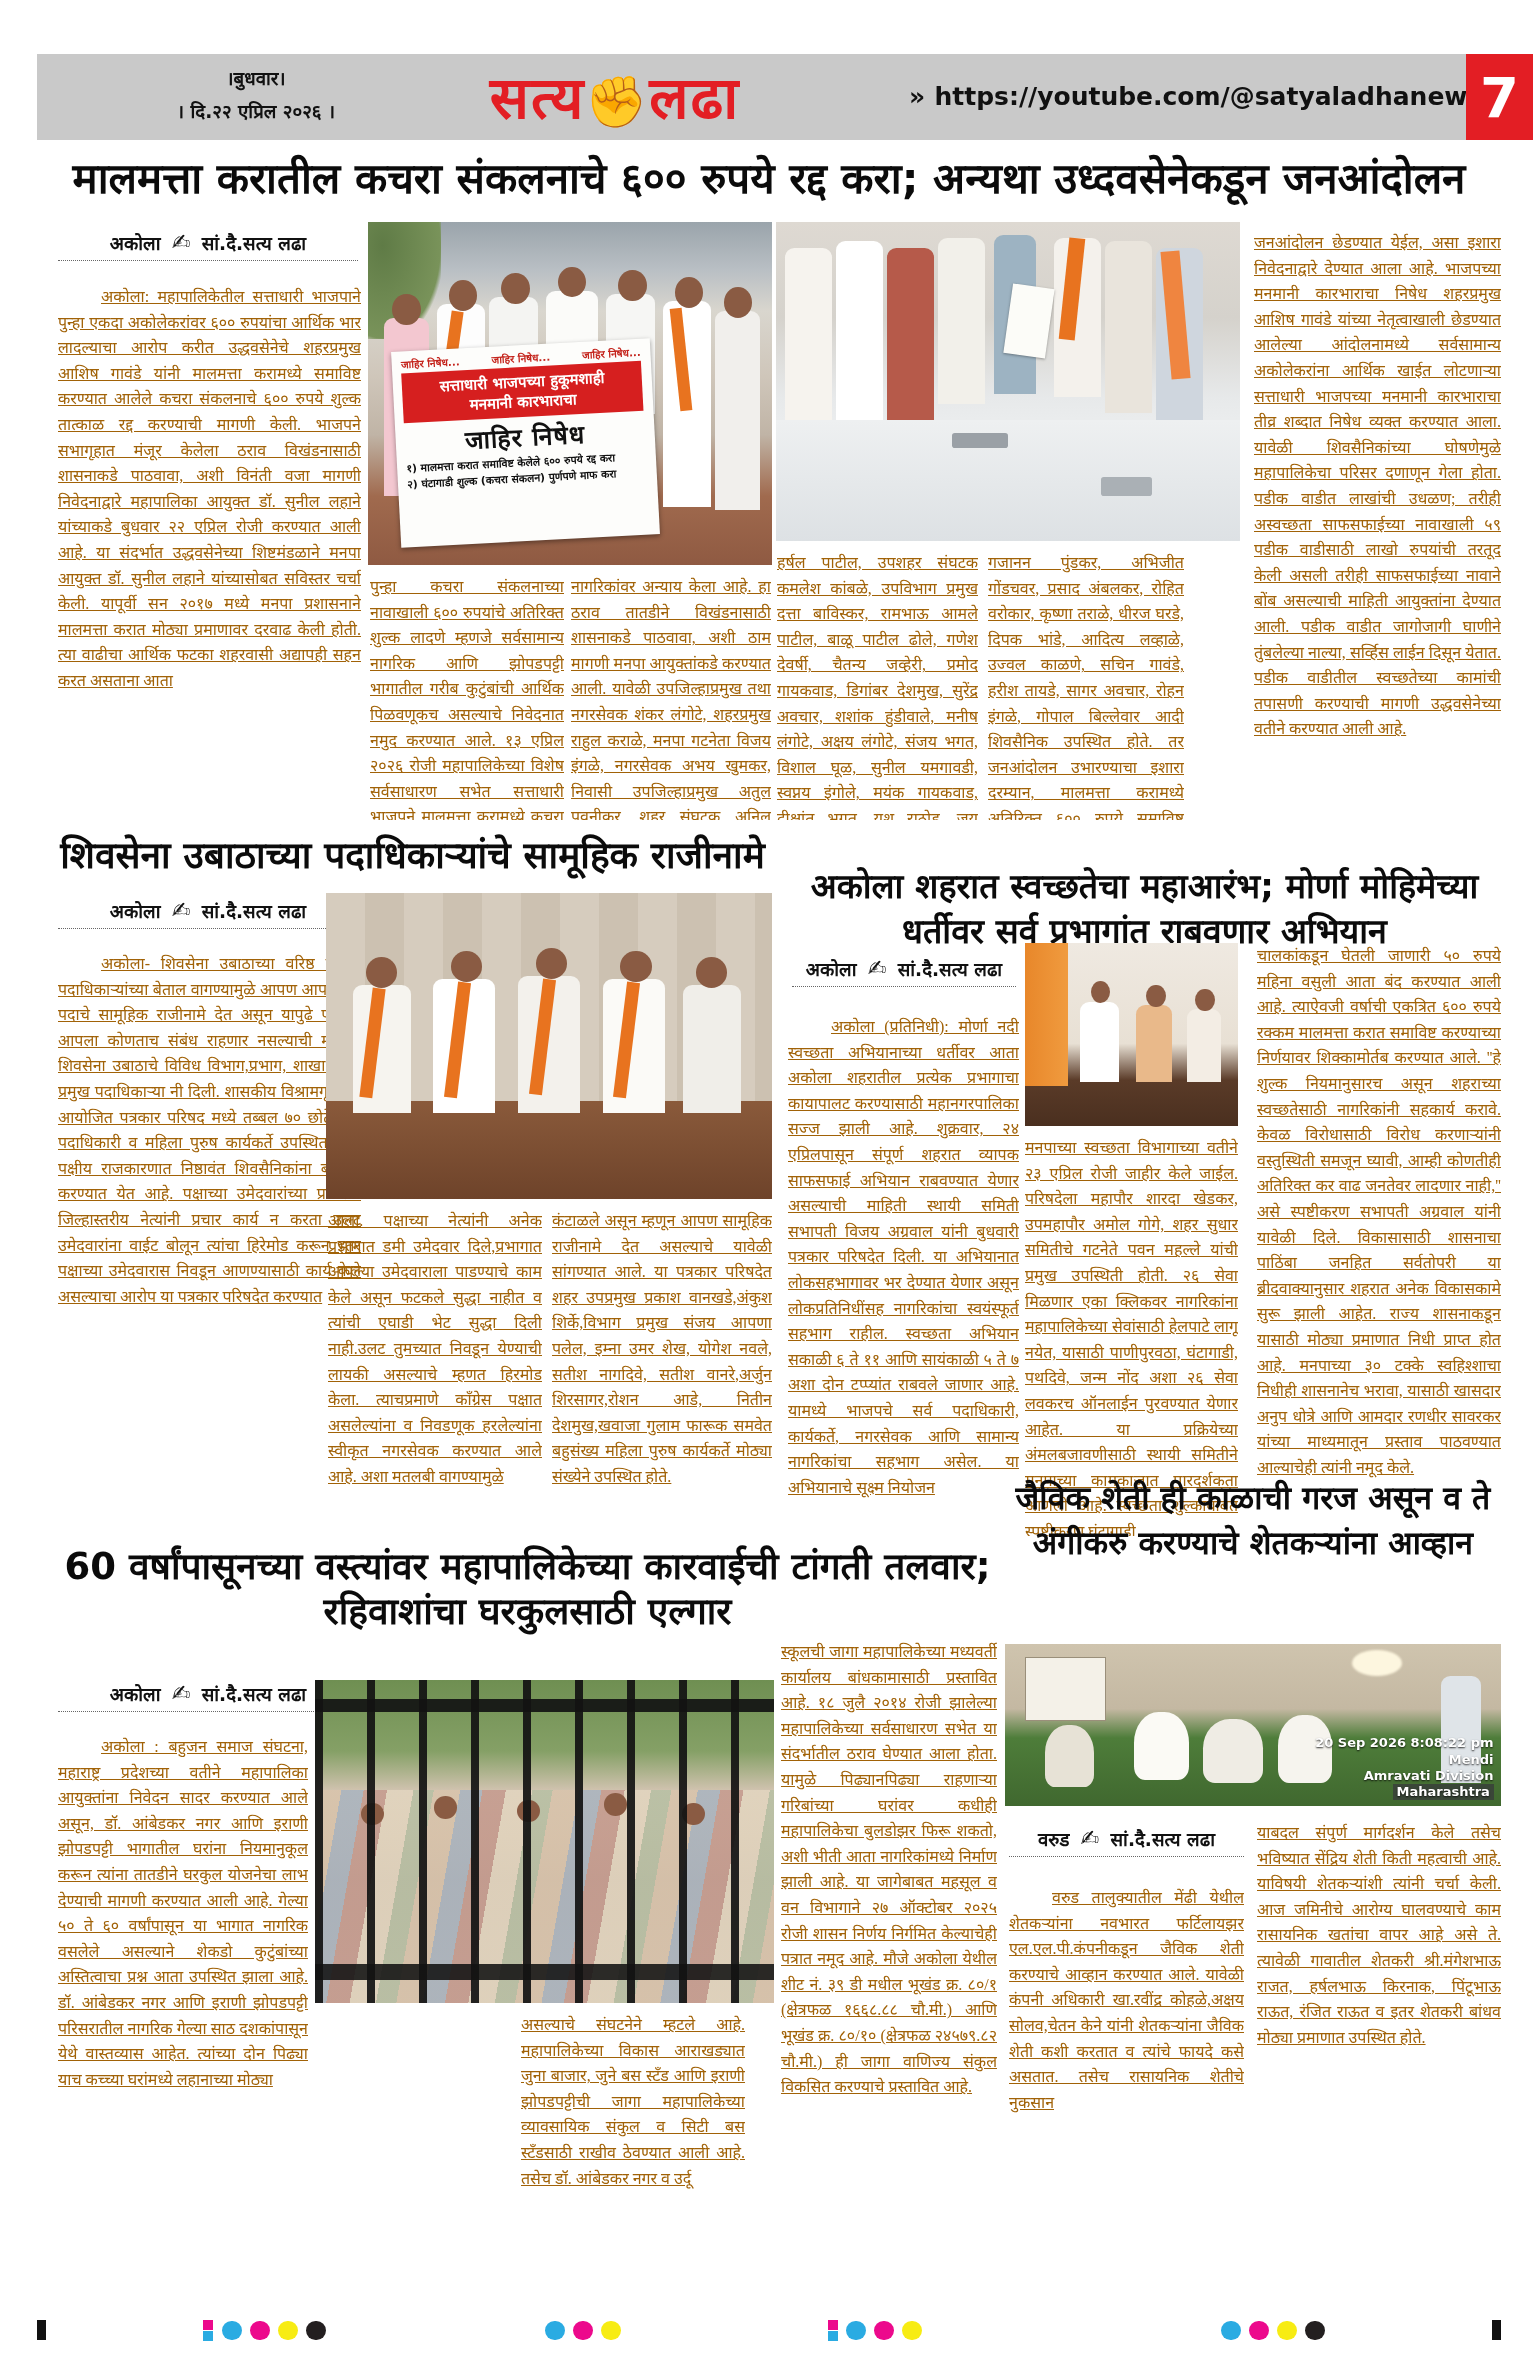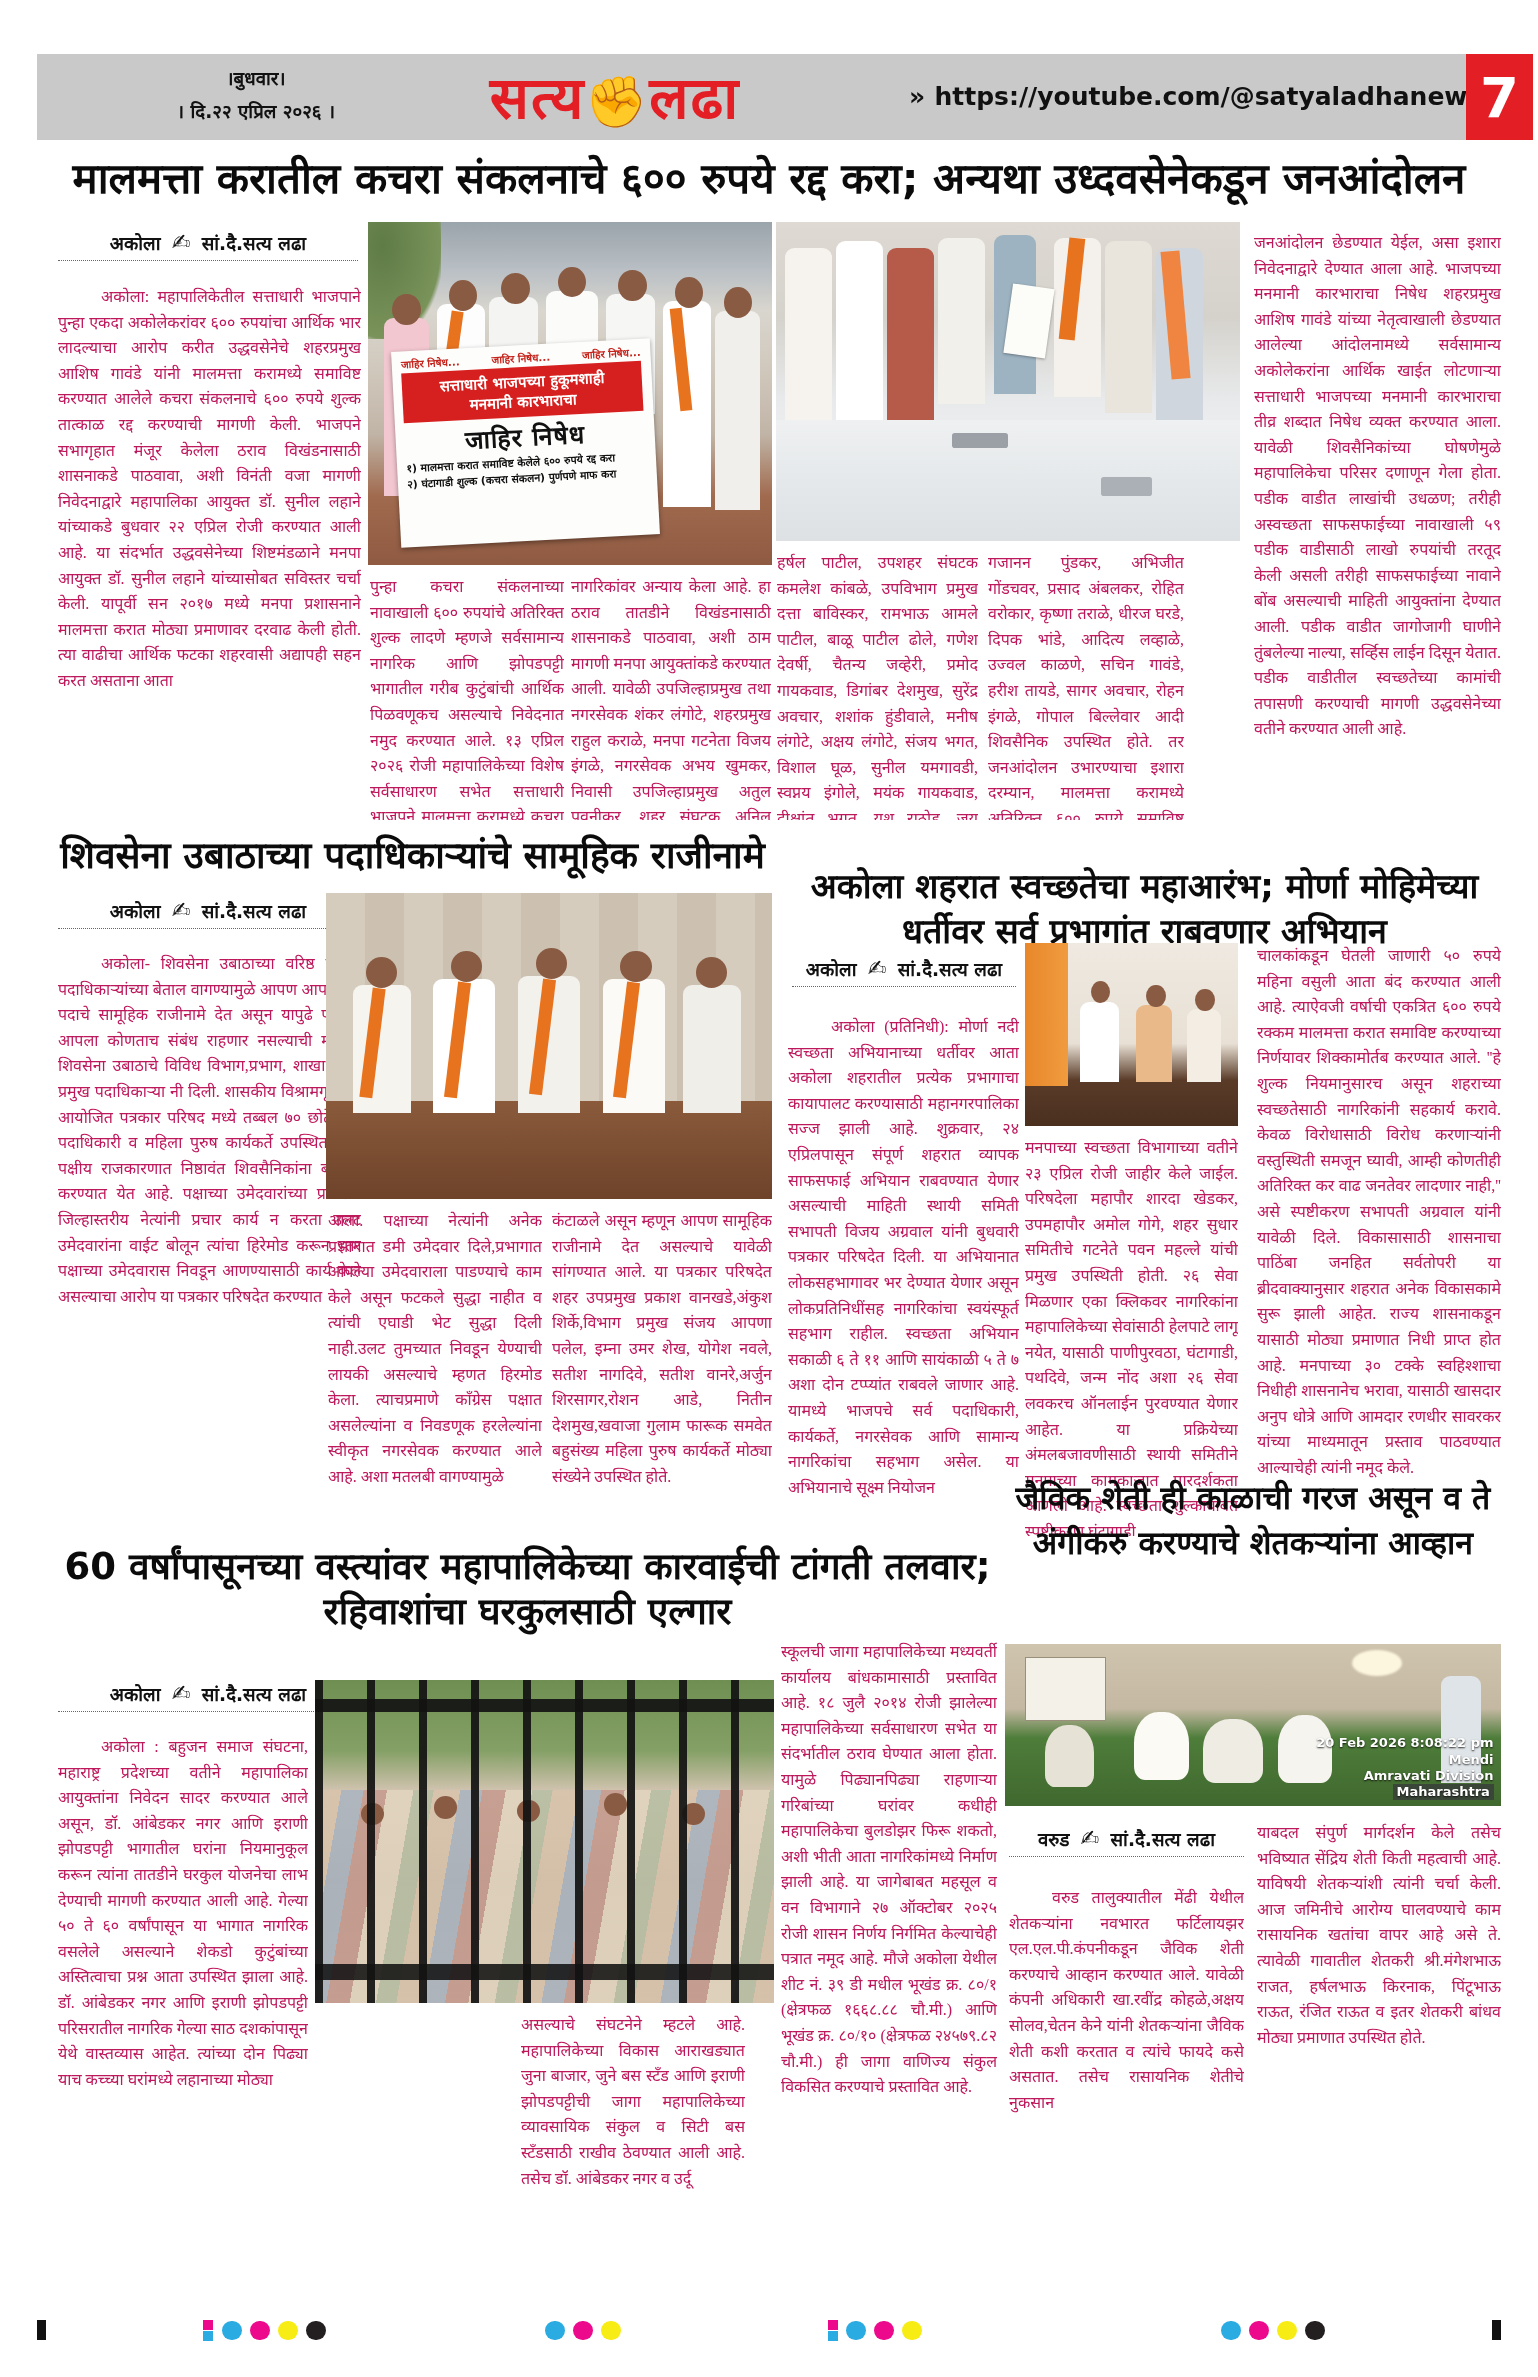--- a/index.html
+++ b/index.html
@@ -22,21 +22,21 @@
            display:flex;align-items:center;justify-content:center;}
   
   .hl{position:absolute;text-align:center;font-family:"DejaVu Sans","Liberation Sans",sans-serif;
       font-weight:bold;color:#0b0b0b;}
   
   .byline{position:absolute;border-bottom:1.9px dotted #666;padding-bottom:4.7px;
           display:flex;justify-content:center;align-items:center;gap:11.2px;
           font-family:"DejaVu Sans","Liberation Sans",sans-serif;font-weight:bold;font-size:18.6px;color:#111;}
   .byline .pen{font-size:22.4px;}
   
-  .col{position:absolute;text-align:justify;font-size:16px;line-height:1.6;overflow:hidden;color:#be185d;}
+  .col{position:absolute;text-align:justify;font-size:16px;line-height:1.6;overflow:hidden;color:#a16207;text-decoration:underline;}
   .ti{text-indent:43px;}
   
   .photo{position:absolute;overflow:hidden;background:#cfcfcf;}
   .person{position:absolute;border-radius:9.3px 9.3px 0 0;}
   .head{position:absolute;border-radius:50%;background:#8a5b43;}
   
   .banner{position:absolute;left:7%;top:36%;width:64%;height:57%;background:#fdfdfb;
           transform:rotate(-3deg);box-shadow:0 1.9px 5.6px rgba(0,0,0,.4);padding:5.6px 9.3px;box-sizing:border-box;
           font-family:"DejaVu Sans","Liberation Sans",sans-serif;}
   .banner .scriptrow{display:flex;justify-content:space-between;color:#c4241c;font-size:10.3px;font-weight:bold;}
@@ -221,21 +221,21 @@
   <div class="photo" style="left:1005px;top:1644px;width:496px;height:162px;
        background:linear-gradient(180deg,#cfc4ae 0%,#c4b8a2 40%,#4e7d3a 58%,#40682f 100%);">
     <div class="abs" style="left:4%;top:8%;width:16%;height:38%;background:#f4f1e8;border:1.9px solid #9a8f7a;"></div>
     <div class="abs" style="left:70%;top:4%;width:10%;height:16%;background:#fdf6df;border-radius:50%;filter:blur(0.9px);"></div>
     <div class="person" style="left:26%;top:42%;width:11%;height:42%;background:#fbfaf5;border-radius:45% 45% 20% 20%;"></div>
     <div class="person" style="left:40%;top:46%;width:12%;height:40%;background:#efece4;border-radius:45% 45% 20% 20%;"></div>
     <div class="person" style="left:55%;top:44%;width:11%;height:42%;background:#f6f4ee;border-radius:45% 45% 20% 20%;"></div>
     <div class="person" style="left:8%;top:50%;width:10%;height:38%;background:#e7e2d6;border-radius:45% 45% 20% 20%;"></div>
     <div class="person" style="left:88%;top:20%;width:8%;height:66%;background:#dfe4e8;"></div>
     <div class="stamp">
-      <div>20 Feb 2026 8:08:22 pm</div>
+      <div>20 Sep 2026 8:08:22 pm</div>
       <div>Mendi</div>
       <div>Amravati Division</div>
       <div style="background:#3a4638;display:inline-block;padding:0 3.7px;">Maharashtra</div>
     </div>
   </div>
 
   <div class="byline" style="left:1009px;top:1825px;width:235px;">
     <span>वरुड</span>
     <span class="pen">✍</span>
     <span>सां.दै.सत्य लढा</span>

